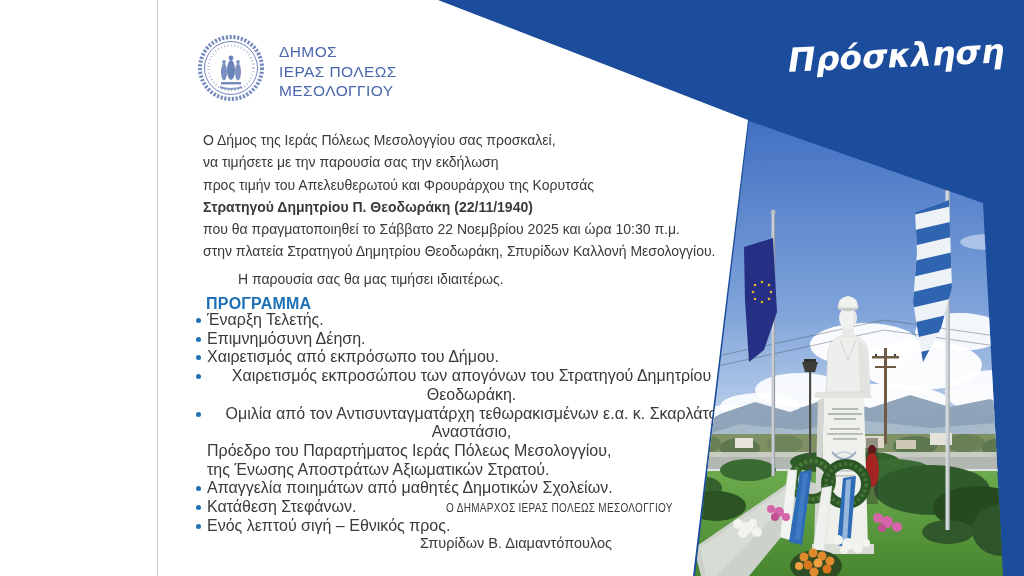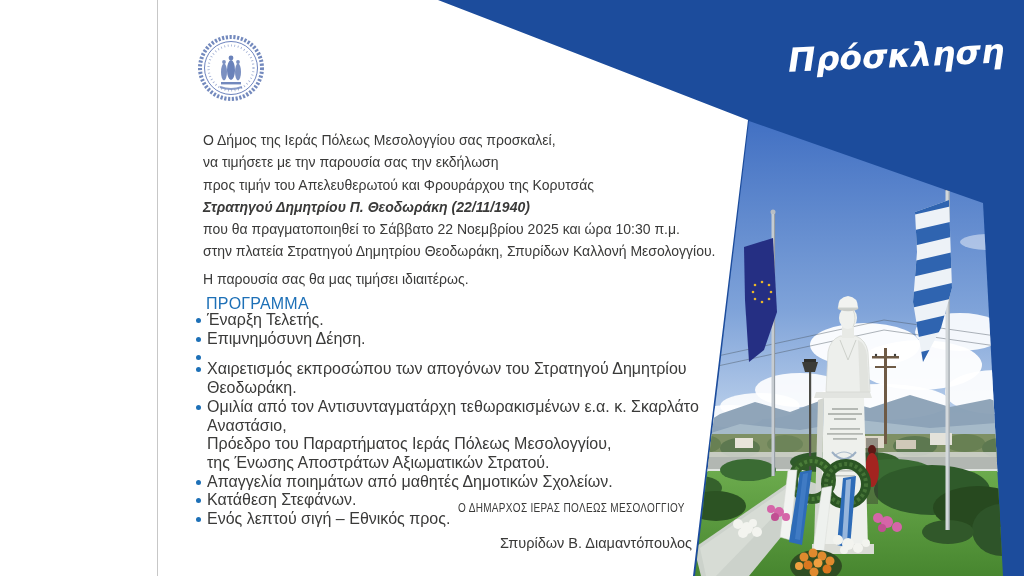--- a/index.html
+++ b/index.html
@@ -14,29 +14,29 @@
   .photo-wrap{position:absolute;inset:0;
         clip-path:polygon(749px 121px,983px 203px,1003px 576px,695px 576px);}
   .photo-wrap svg{position:absolute;left:0;top:0;}
   .invite-script{position:absolute;left:788px;top:37px;width:174px;text-align:center;color:#ffffff;
         font-family:"DejaVu Sans",sans-serif;font-style:italic;font-weight:700;font-size:33px;
         transform:rotate(-2.5deg);letter-spacing:0px;}
   .seal{position:absolute;left:197px;top:32px;}
   .muni{position:absolute;left:279px;top:42px;color:var(--logoblue);
         font-size:15.5px;line-height:19.5px;letter-spacing:.4px;}
   .intro{position:absolute;left:203px;top:129px;width:540px;font-size:14px;line-height:22.3px;}
-  .intro .bold{font-weight:700;font-style:italic;}
-  .intro .spaced{margin-top:5px;}
+  .intro .bold{font-weight:700;}
+  .intro .spaced{margin-top:5px;margin-left:35px;}
   .prog-title{position:absolute;left:206px;top:295px;color:var(--progblue);
-        font-weight:400;font-size:16px;letter-spacing:.2px;}
-  .prog{position:absolute;left:196px;top:311px;width:540px;font-size:16px;line-height:18.7px;}
+        font-weight:700;font-size:16px;letter-spacing:.2px;}
+  .prog{position:absolute;left:196px;top:311px;width:540px;font-size:16px;line-height:18.7px;text-align:center;}
   .pitem{display:flex;}
   .dot{width:5px;height:5px;border-radius:50%;background:var(--progblue);margin:7px 6px 0 0;flex:none;}
   .pitem.nb .dot{visibility:hidden;}
-  .sig{position:absolute;left:432px;top:501px;width:260px;text-align:right;}
+  .sig{position:absolute;left:420px;top:501px;width:260px;text-align:left;}
   .sig-line1{font-size:12.5px;letter-spacing:.4px;transform:scaleX(.8);white-space:nowrap;}
   .sig-line2{font-size:14.5px;margin-top:20px;}
 </style>
 </head>
 <body>
 
 <div class="page">
 
   <div class="fold-line"></div>
 
@@ -53,20 +53,25 @@
       <ellipse cx="27" cy="40" rx="3" ry="8.5" fill="#5a74b2" opacity=".8"></ellipse>
       <ellipse cx="41" cy="40" rx="3" ry="8.5" fill="#5a74b2" opacity=".8"></ellipse>
       <circle cx="34" cy="26" r="2.4" fill="#5a74b2" opacity=".9"></circle>
       <circle cx="27" cy="30" r="1.9" fill="#5a74b2" opacity=".8"></circle>
       <circle cx="41" cy="30" r="1.9" fill="#5a74b2" opacity=".8"></circle>
       <rect x="24" y="50" width="20" height="2.4" fill="#5a74b2" opacity=".85"></rect>
       <path d="M23,55 Q34,59 45,55" fill="none" stroke="#5a74b2" stroke-width="2" opacity=".7"></path>
     </svg>
   </div>
 
+  <div class="muni">
+    <div>ΔΗΜΟΣ</div>
+    <div>ΙΕΡΑΣ ΠΟΛΕΩΣ</div>
+    <div>ΜΕΣΟΛΟΓΓΙΟΥ</div>
+  </div>
 
   <div class="intro" id="intro">
       <div class="">Ο Δήμος της Ιεράς Πόλεως Μεσολογγίου σας προσκαλεί,</div>
       <div class="">να τιμήσετε με την παρουσία σας την εκδήλωση</div>
       <div class="">προς τιμήν του Απελευθερωτού και Φρουράρχου της Κορυτσάς</div>
       <div class="bold ">Στρατηγού Δημητρίου Π. Θεοδωράκη (22/11/1940)</div>
       <div class="">που θα πραγματοποιηθεί το Σάββατο 22 Νοεμβρίου 2025 και ώρα 10:30 π.μ.</div>
       <div class="">στην πλατεία Στρατηγού Δημητρίου Θεοδωράκη, Σπυρίδων Καλλονή Μεσολογγίου.</div>
       <div class="spaced">Η παρουσία σας θα μας τιμήσει ιδιαιτέρως.</div>
     </div>
@@ -76,20 +81,21 @@
       <div class="pitem">
         <span class="dot"></span>
         <span>Έναρξη Τελετής.</span>
       </div>
       <div class="pitem">
         <span class="dot"></span>
         <span>Επιμνημόσυνη Δέηση.</span>
       </div>
       <div class="pitem">
         <span class="dot"></span>
+        <span>Χαιρετισμός από εκπρόσωπο του Δήμου.</span>
       </div>
       <div class="pitem">
         <span class="dot"></span>
         <span>Χαιρετισμός εκπροσώπου των απογόνων του Στρατηγού Δημητρίου Θεοδωράκη.</span>
       </div>
       <div class="pitem">
         <span class="dot"></span>
         <span>Ομιλία από τον Αντισυνταγματάρχη τεθωρακισμένων ε.α. κ. Σκαρλάτο Αναστάσιο,</span>
       </div>
       <div class="pitem nb">

